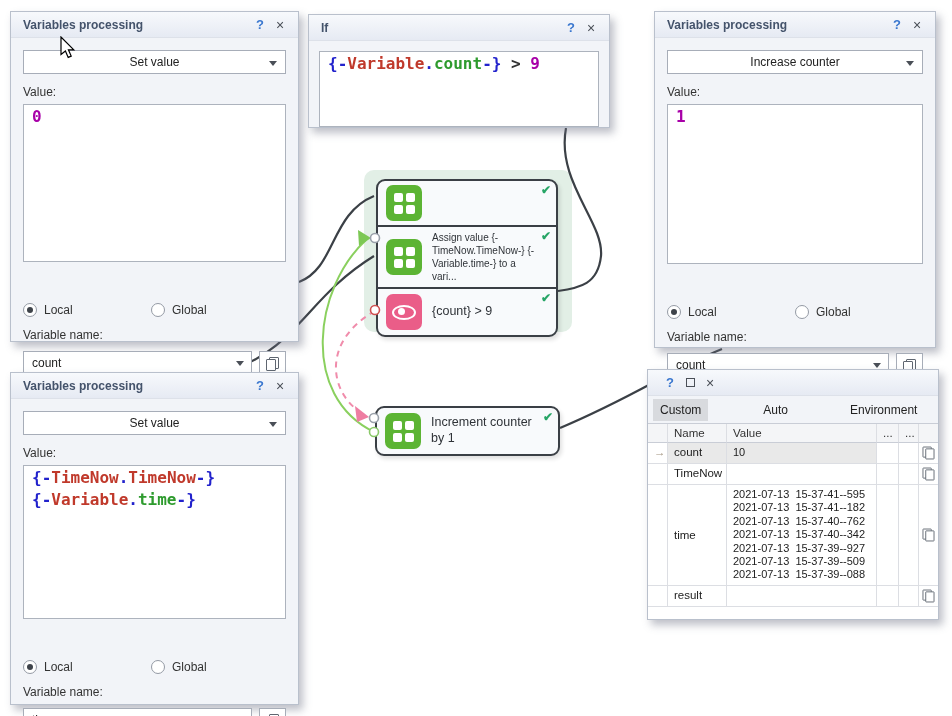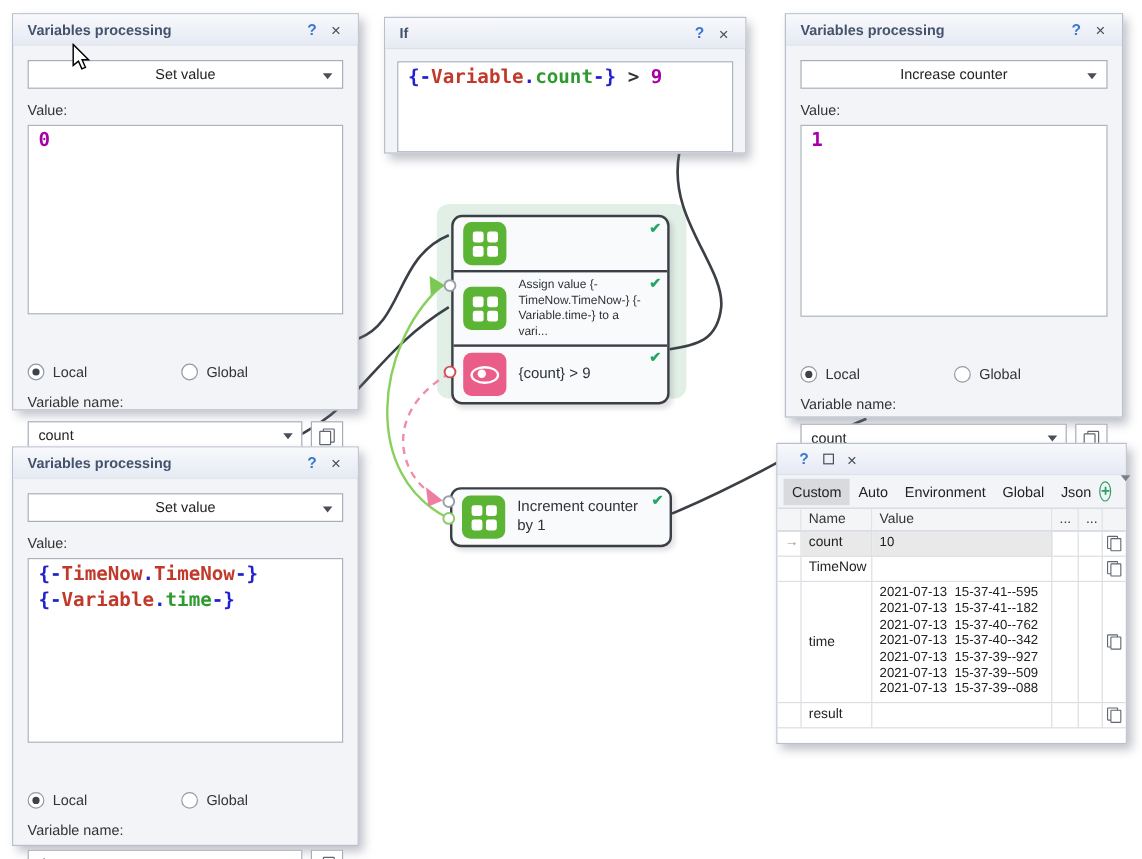--- a/index.html
+++ b/index.html
@@ -46,30 +46,30 @@
   .ic-copy::after  { content:""; position:absolute; left:0; bottom:0; width:8px; height:10px;
                      border:1.4px solid #5f6670; background:#fff; border-radius:1px; }
 
   
   .mc-b { color:#2222cc; } .mc-r { color:#c0392b; } .mc-g { color:#2e9b2e; }
   .mc-m { color:#a800a8; } .mc-d { color:#333; }
 
   
   #p-set-count { left:10px; top:11px;  width:289px; height:331px; }
   #p-set-count .valuebox { height:158px; }
-  #p-if        { left:320px; top:14px; width:302px; height:114px; }
+  #p-if        { left:308px; top:14px; width:302px; height:114px; }
   #p-if .valuebox { margin:10px; height:76px; font-weight:bold; }
   #p-increase  { left:654px; top:11px; width:282px; height:337px; }
   #p-increase .valuebox { height:160px; }
   #p-set-time  { left:10px; top:372px; width:289px; height:333px; }
   #p-set-time .valuebox { height:154px; }
 
   
   #p-vars { left:647px; top:369px; width:292px; height:251px; }
-  .tabs { display:flex; align-items:center; height:27px; padding:0 5px; background:#f2f4f8; }
+  .tabs { display:flex; align-items:center; height:27px; padding:0 5px; background:#f2f4f8;gap:48px; }
   .tab { padding:4px 7px; font-size:12px; color:#222; white-space:nowrap; }
   .tab.active { background:#d8dade; }
   .plusbtn { margin-left:auto; width:17px; height:17px; border:1.6px solid #2ea060; border-radius:50%;
              color:#2ea060; font-size:13px; line-height:13px; text-align:center; font-weight:bold; }
   .tools-caret { margin:0 6px 0 8px; }
   .tools-caret .caret { border-top-color:#7a8089; }
   .vtable { position:absolute; left:0; right:0; top:53px; bottom:0; background:#fff;
             border-top:1px solid #c9cdd6; font-size:11.5px; color:#222; }
   .vrow { display:grid; grid-template-columns:20px 59px 150px 22px 20px 1fr; }
   .vrow > div { border-right:1px solid #dcdee3; border-bottom:1px solid #dcdee3;

